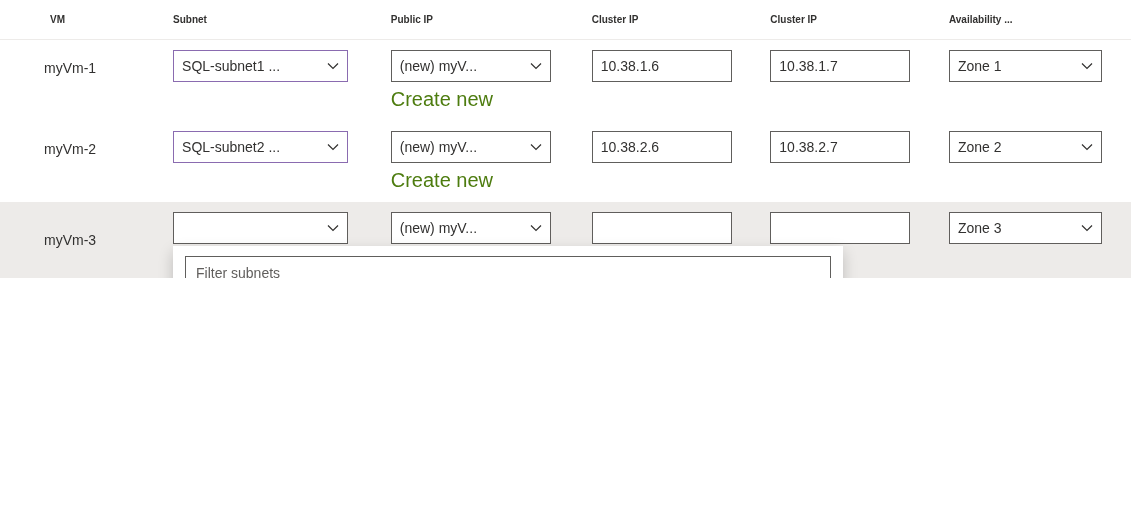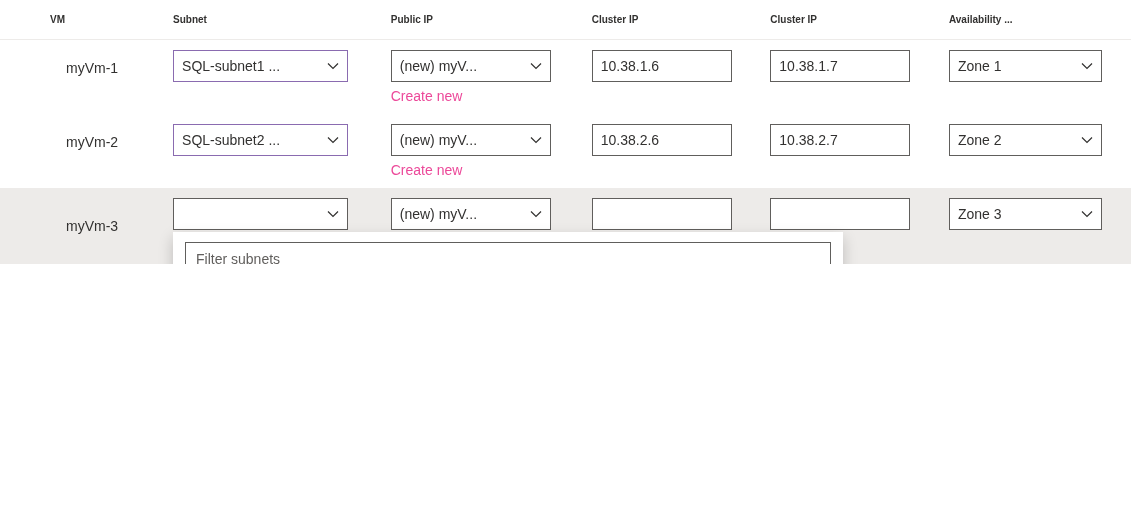--- a/index.html
+++ b/index.html
@@ -19,21 +19,21 @@
       font-weight: 600;
       padding: 14px 10px 14px 0;
       border-bottom: 1px solid #edebe9;
       font-size: 10px;
     }
     thead th:first-child { padding-left: 50px; }
     tbody td {
       padding: 10px 10px 10px 0;
       vertical-align: top;
     }
-    tbody td:first-child { padding-left: 66px; padding-top: 20px; }
+    tbody td:first-child { padding-left: 44px; padding-top: 20px; }
     tr.active-row td { background: #edebe9; }
     tr.active-row td:first-child { padding-top: 30px; padding-bottom: 30px; }
     .col-vm { width: 155px; }
     .col-subnet { width: 195px; }
     .col-publicip { width: 180px; }
     .col-clusterip { width: 160px; }
     .col-listenerip { width: 160px; }
     .col-avail { width: 160px; }
     .dropdown, .textfield {
       display: flex;
@@ -53,22 +53,22 @@
     .pip-container { width: 160px; }
     .ip-container { width: 140px; text-align: right; }
     .av-container { width: 153px; }
     .dd-text { white-space: nowrap; overflow: hidden; text-overflow: ellipsis; }
     .chev {
       flex-shrink: 0;
       margin-left: 6px;
     }
     .chev svg { width: 12px; height: 12px; display: block; }
     .create-new {
-      color: #ec4899;
-      font-size: 14px;
+      color: #4d7c0f;
+      font-size: 20px;
       margin-top: 6px;
       cursor: pointer;
       display: inline-block;
     }
     .popup-wrap {
       position: relative;
     }
     .popup {
       position: absolute;
       top: 34px;

